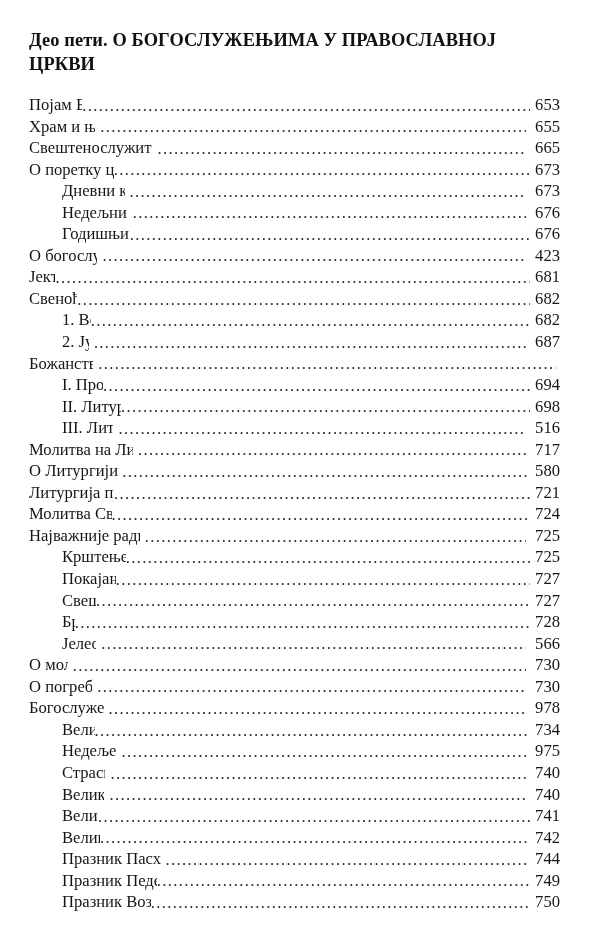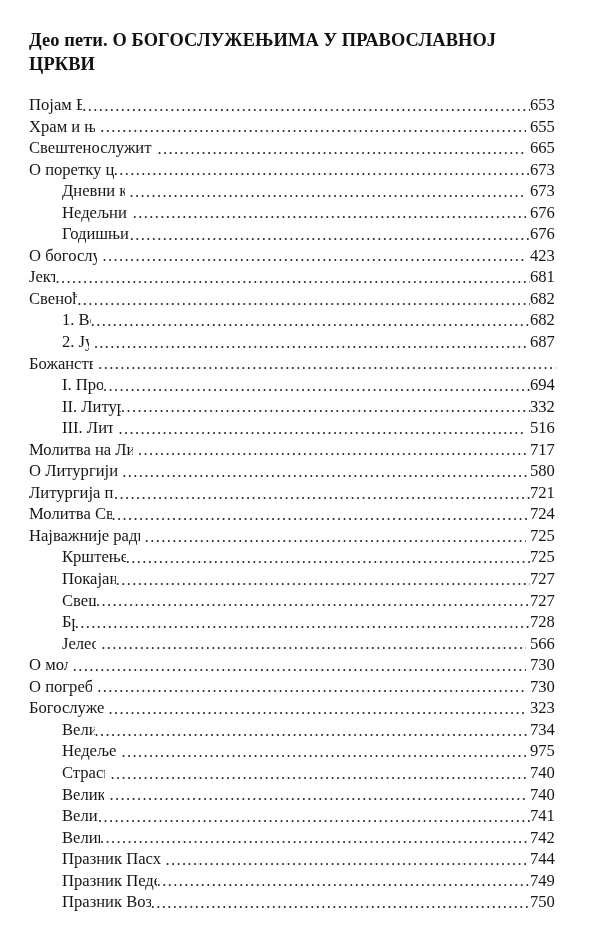--- a/index.html
+++ b/index.html
@@ -85,21 +85,21 @@
     color: #2a2a35;
     position: relative;
     top: 0.04em;
   }
 
   
   .leader.gap { margin-left: 5px; }
 
   .page-num {
     flex: 0 0 auto;
-    text-align: left;
+    text-align: right;
     min-width: 30px;
     font-size: 16.6px;
     color: #161616;
     padding-left: 0;
   }
   .page-num.pad { padding-left: 4px; }
 
   
   .toc-entry.no-number .page-num { min-width: 0; }
 </style>
@@ -177,21 +177,21 @@
         <span class="page-num pad"></span>
       </li>
       <li class="toc-entry level-1">
         <span class="entry-label">I. Проскомидија</span>
         <span class="leader" aria-hidden="true"></span>
         <span class="page-num">694</span>
       </li>
       <li class="toc-entry level-1">
         <span class="entry-label">II. Литургија оглашених</span>
         <span class="leader" aria-hidden="true"></span>
-        <span class="page-num">332</span>
+        <span class="page-num">698</span>
       </li>
       <li class="toc-entry level-1">
         <span class="entry-label">III. Литургија верних</span>
         <span class="leader gap" aria-hidden="true"></span>
         <span class="page-num pad">516</span>
       </li>
       <li class="toc-entry level-0">
         <span class="entry-label">Молитва на Литургији пре Светог Причешћа</span>
         <span class="leader gap" aria-hidden="true"></span>
         <span class="page-num pad">717</span>
@@ -247,21 +247,21 @@
         <span class="page-num pad">730</span>
       </li>
       <li class="toc-entry level-0">
         <span class="entry-label">О погребењу упокојених</span>
         <span class="leader gap" aria-hidden="true"></span>
         <span class="page-num pad">730</span>
       </li>
       <li class="toc-entry level-0">
         <span class="entry-label">Богослужења годишњег круга</span>
         <span class="leader gap" aria-hidden="true"></span>
-        <span class="page-num pad">323</span>
+        <span class="page-num pad">978</span>
       </li>
       <li class="toc-entry level-1">
         <span class="entry-label">Велики пост</span>
         <span class="leader" aria-hidden="true"></span>
         <span class="page-num">734</span>
       </li>
       <li class="toc-entry level-1">
         <span class="entry-label">Недеље Великог поста</span>
         <span class="leader gap" aria-hidden="true"></span>
         <span class="page-num pad">975</span>

